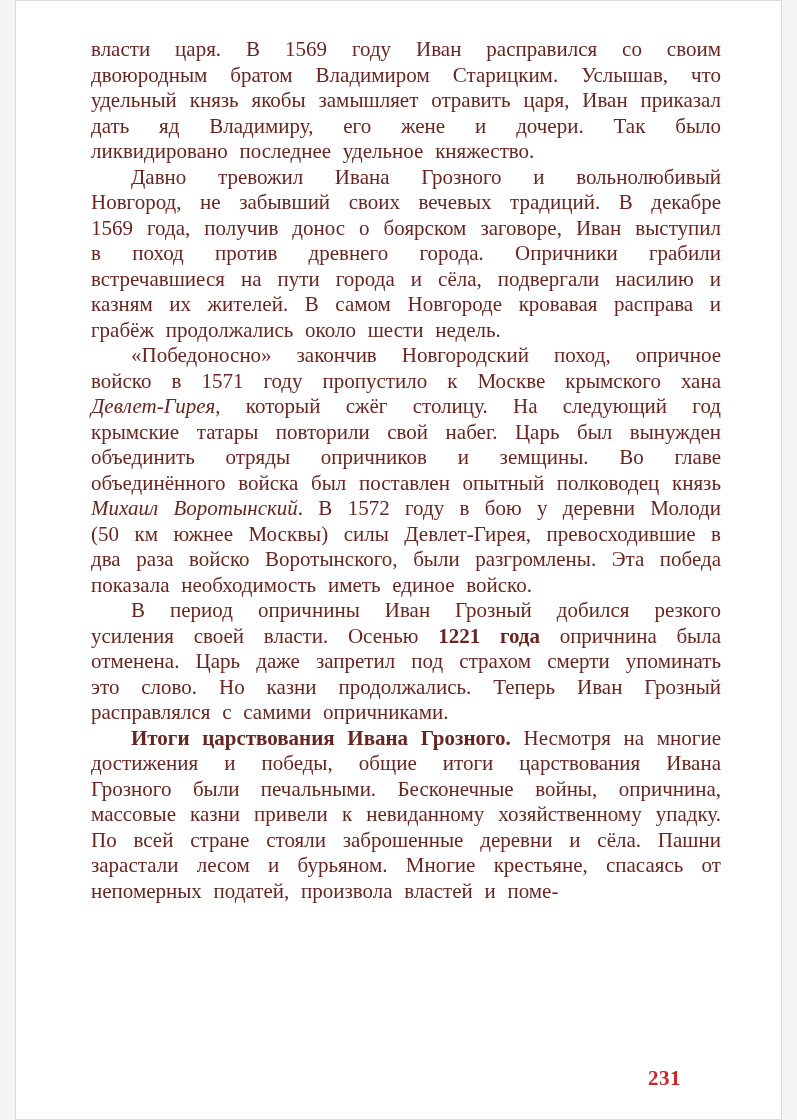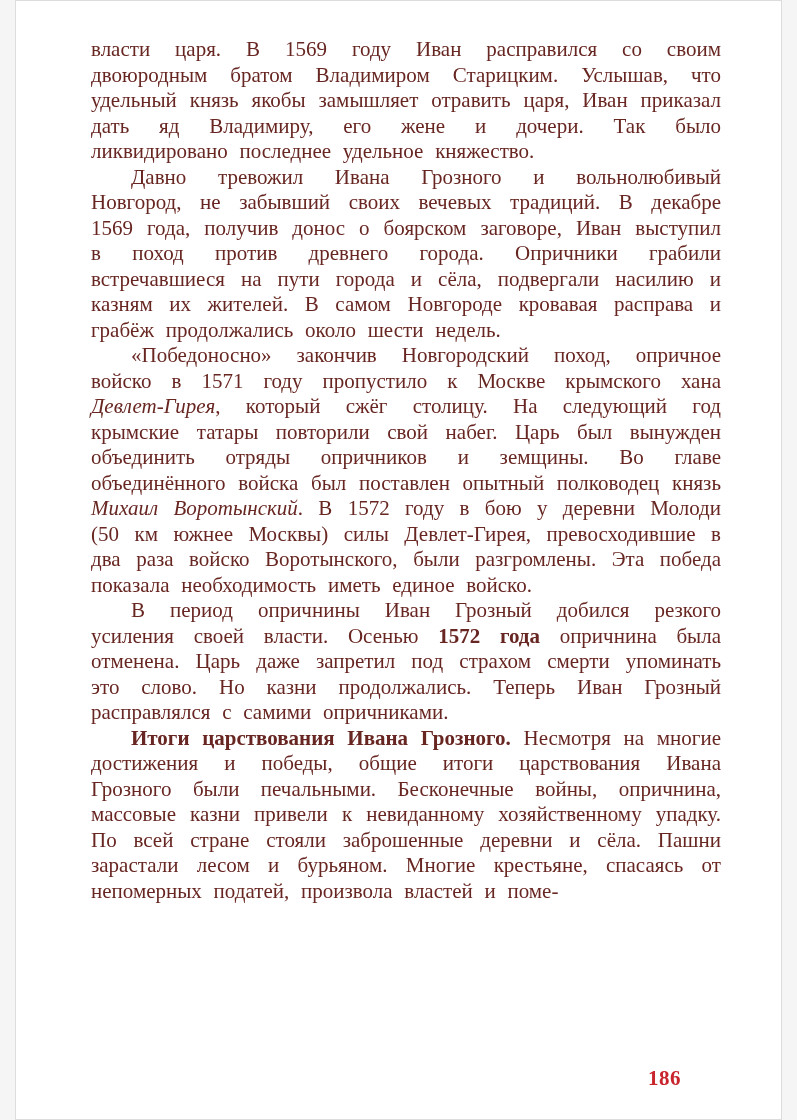--- a/index.html
+++ b/index.html
@@ -57,17 +57,17 @@
   }
 </style>
 </head>
 <body>
 
 <div class="page">
   <div class="text-block" id="text-block">
       <p class="para"><span class="seg-normal">власти царя. В 1569 году Иван расправился со своим двоюродным братом Владимиром Старицким. Услышав, что удельный князь якобы замышляет отравить царя, Иван приказал дать яд Владимиру, его жене и дочери. Так было ликвидировано последнее удельное княжество.</span></p>
       <p class="para indent"><span class="seg-normal">Давно тревожил Ивана Грозного и вольнолюбивый Новгород, не забывший своих вечевых традиций. В декабре 1569 года, получив донос о боярском заговоре, Иван выступил в поход против древнего города. Опричники грабили встречавшиеся на пути города и сёла, подвергали насилию и казням их жителей. В самом Новгороде кровавая расправа и грабёж продолжались около шести недель.</span></p>
       <p class="para indent"><span class="seg-normal">«Победоносно» закончив Новгородский поход, опричное войско в 1571 году пропустило к Москве крымского хана </span><span class="seg-bold-italic">Девлет-Гирея</span><span class="seg-normal">, который сжёг столицу. На следующий год крымские татары повторили свой набег. Царь был вынужден объединить отряды опричников и земщины. Во главе объединённого войска был поставлен опытный полководец князь </span><span class="seg-bold-italic">Михаил Воротынский</span><span class="seg-normal">. В 1572 году в бою у деревни Молоди (50 км южнее Москвы) силы Девлет-Гирея, превосходившие в два раза войско Воротынского, были разгромлены. Эта победа показала необходимость иметь единое войско.</span></p>
-      <p class="para indent"><span class="seg-normal">В период опричнины Иван Грозный добился резкого усиления своей власти. Осенью </span><span class="seg-bold">1572 года</span><span class="seg-normal"> опричнина была отменена. Царь даже запретил под страхом смерти упоминать это слово. Но казни продолжались. Теперь Иван Грозный расправлялся с самими опричниками.</span></p>
+      <p class="para indent"><span class="seg-normal">В период опричнины Иван Грозный добился резкого усиления своей власти. Осенью </span><span class="seg-bold">1221 года</span><span class="seg-normal"> опричнина была отменена. Царь даже запретил под страхом смерти упоминать это слово. Но казни продолжались. Теперь Иван Грозный расправлялся с самими опричниками.</span></p>
       <p class="para indent"><span class="seg-bold">Итоги царствования Ивана Грозного. </span><span class="seg-normal">Несмотря на многие достижения и победы, общие итоги царствования Ивана Грозного были печальными. Бесконечные войны, опричнина, массовые казни привели к невиданному хозяйственному упадку. По всей стране стояли заброшенные деревни и сёла. Пашни зарастали лесом и бурьяном. Многие крестьяне, спасаясь от непомерных податей, произвола властей и поме-</span></p>
     </div>
-  <div class="page-number">186</div>
+  <div class="page-number">231</div>
 </div>
 
 </body></html>

